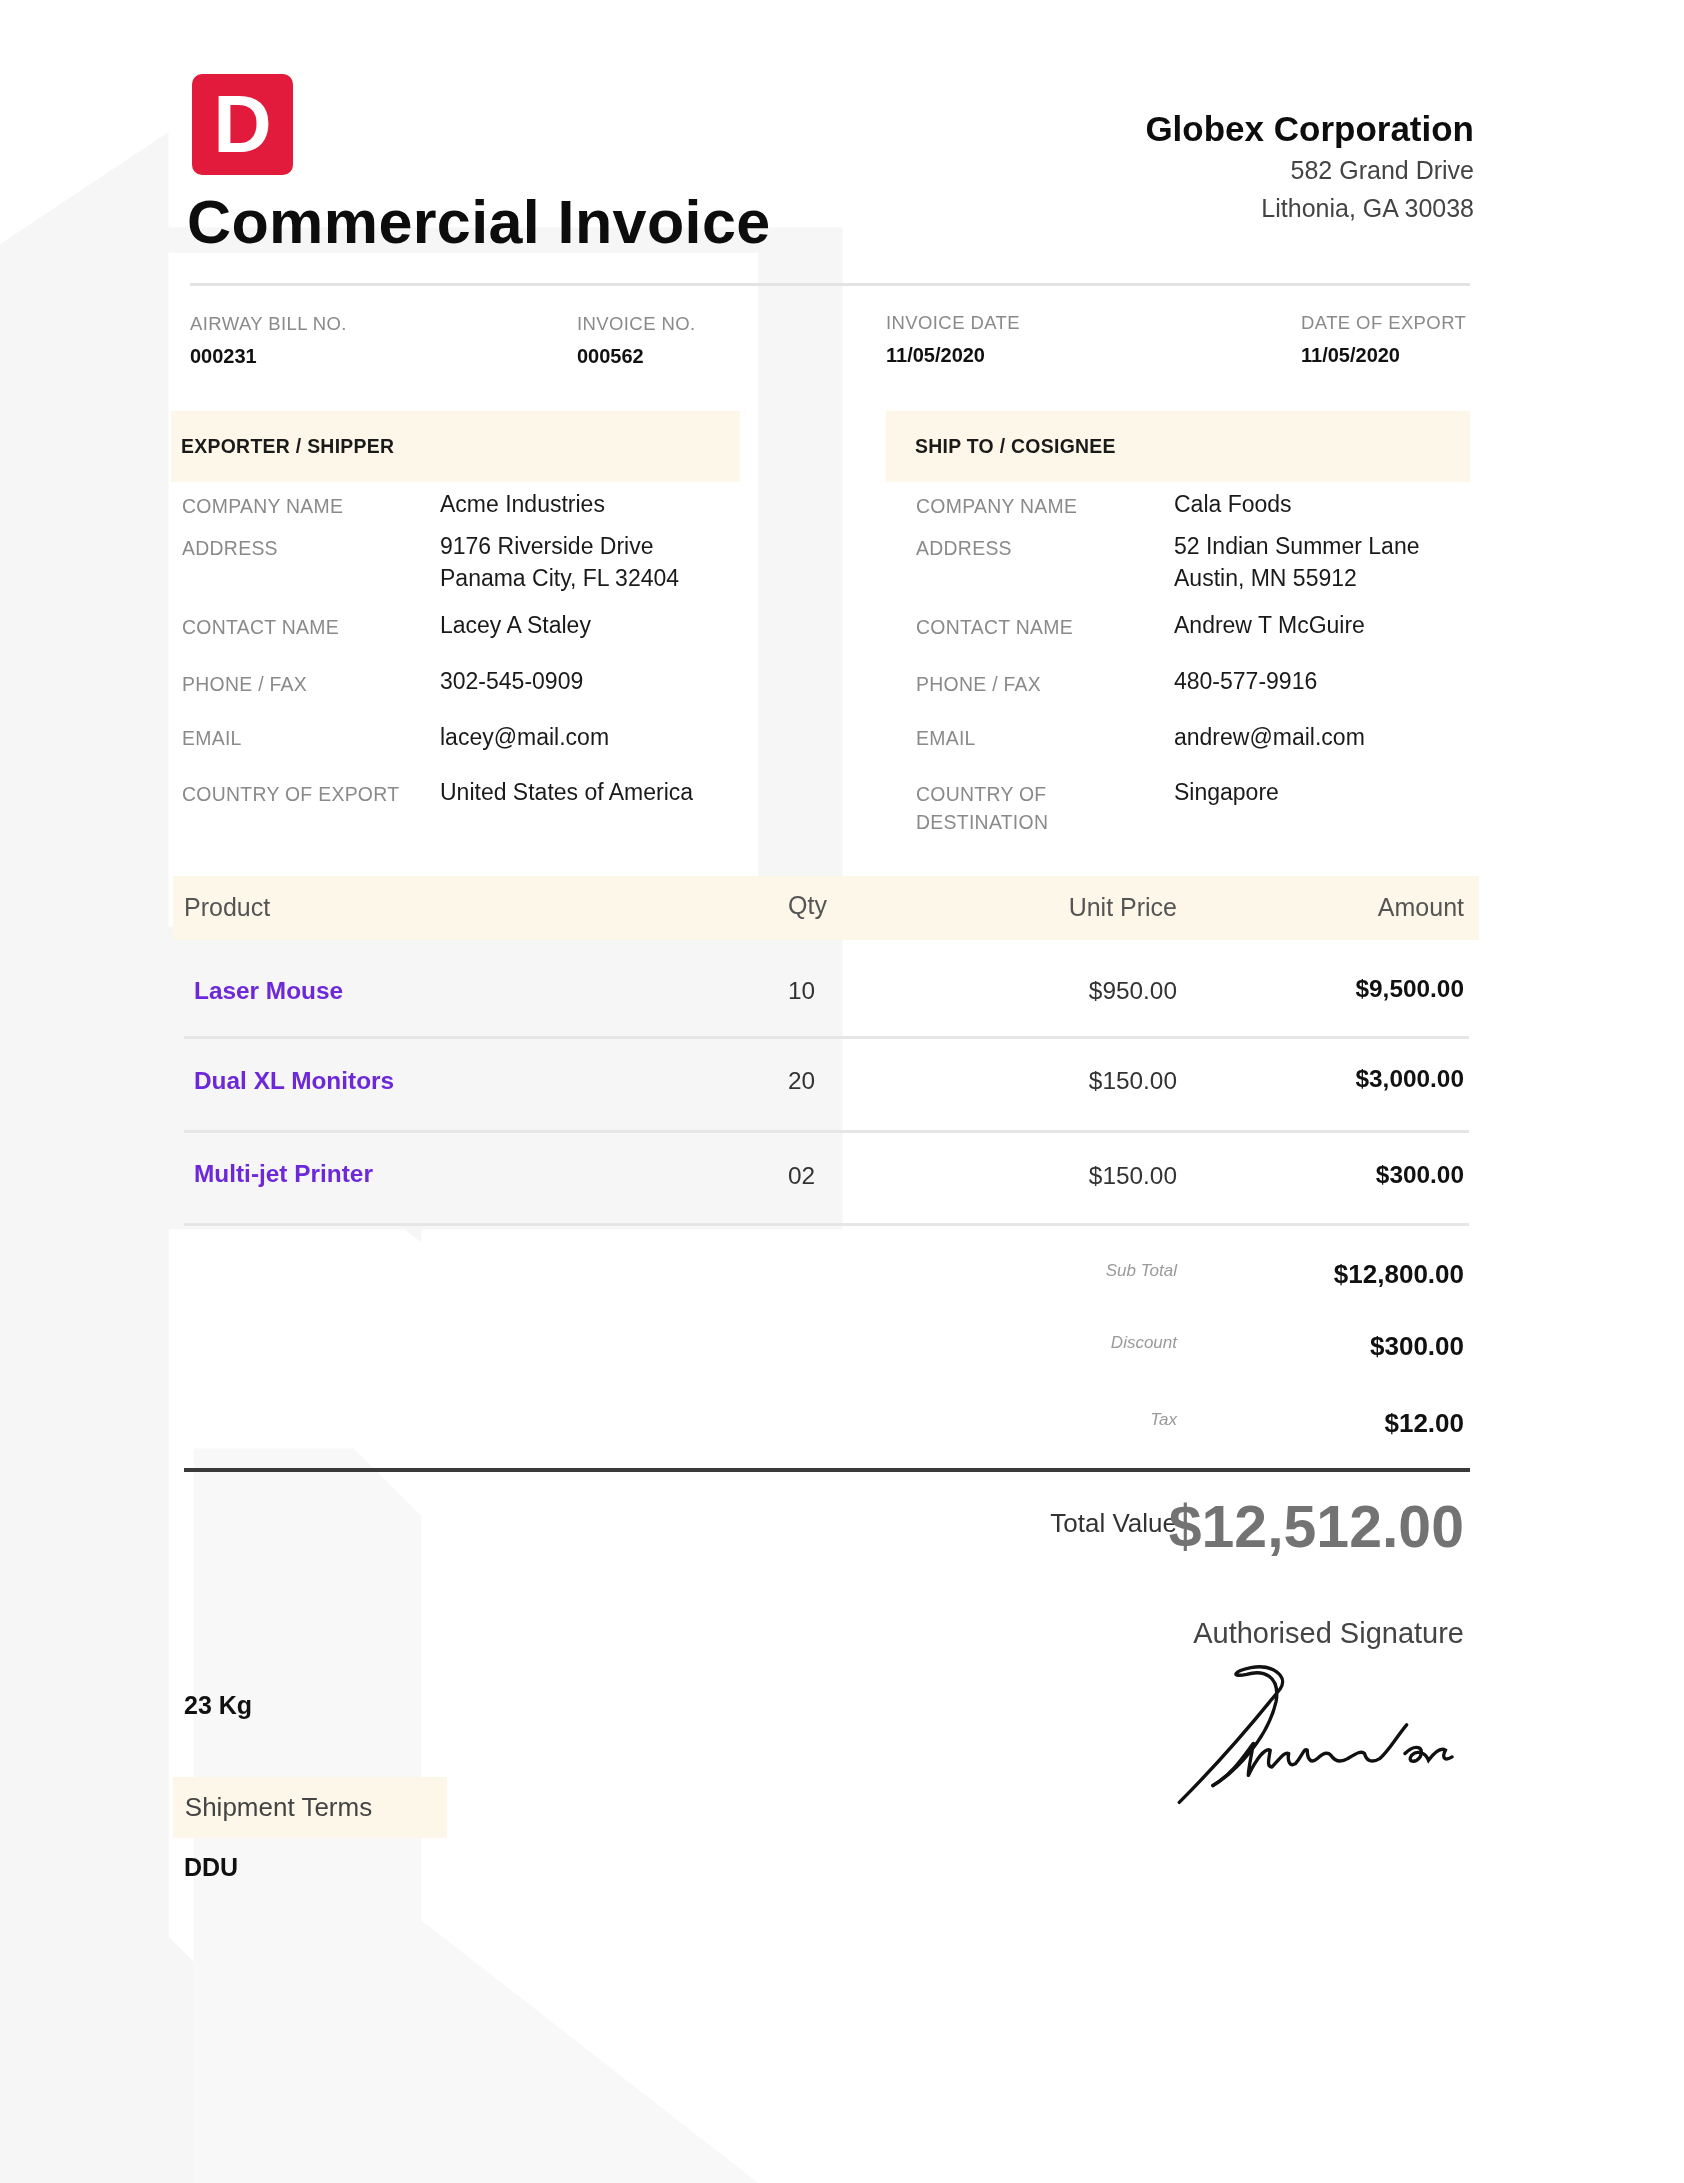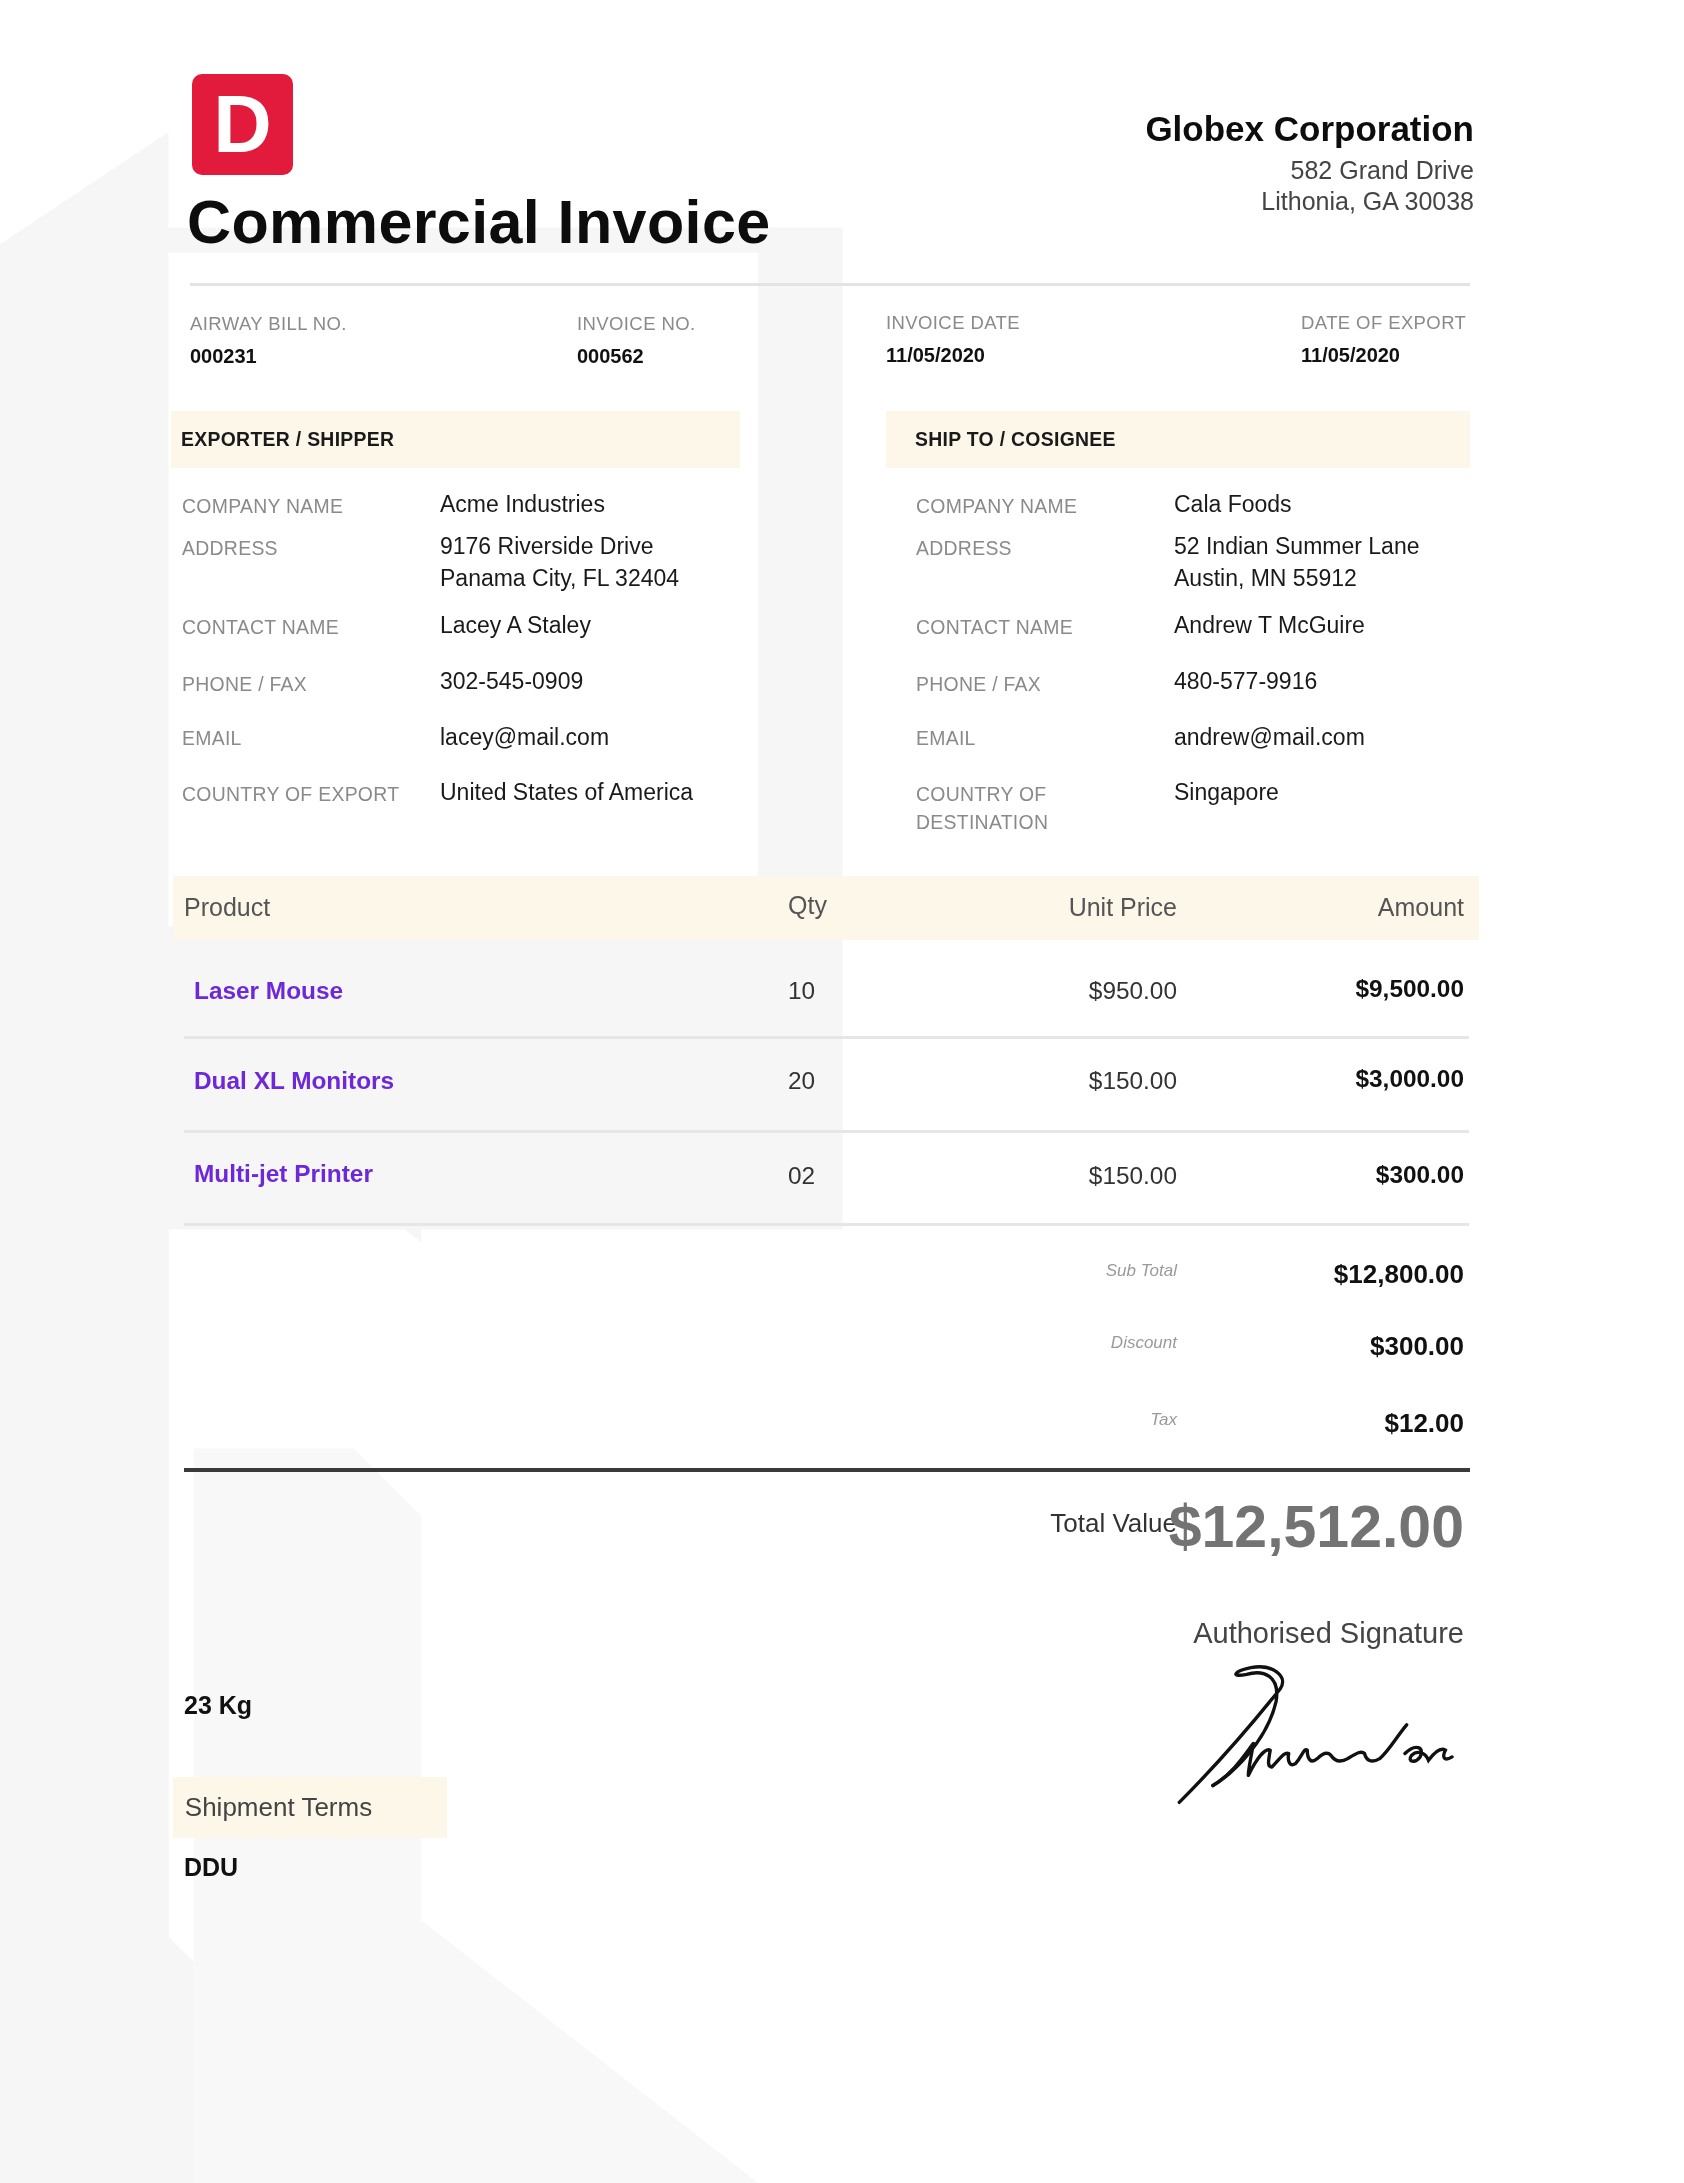--- a/index.html
+++ b/index.html
@@ -22,21 +22,21 @@
 
     .hr-top { left: 190px; top: 283px; width: 1280px; height: 2.5px; background: #e3e3e3; }
 
     
     .meta { top: 313px; }
     .meta-label { font-size: 18.5px; color: #8a8a8a; letter-spacing: 0.4px; text-transform: uppercase; white-space: nowrap; }
     .meta-value { font-size: 20px; color: #111; font-weight: 700; margin-top: 10px; white-space: nowrap; }
 
     
     .band { background: #fdf7ea; }
-    .sec-band { top: 411px; height: 57px; display: flex; align-items: center; }
+    .sec-band { top: 411px; height: 71px; display: flex; align-items: center; }
     .sec-band span { font-size: 19.4px; font-weight: 700; color: #1a1a1a; letter-spacing: 0.3px; padding-left: 10px; white-space: nowrap; }
 
     .field-label { font-size: 19.4px; color: #8a8a8a; letter-spacing: 0.3px; text-transform: uppercase; line-height: 28px; white-space: nowrap; }
     .field-value { font-size: 23px; color: #1a1a1a; line-height: 31px; white-space: nowrap; }
 
     
     .tbl-head { left: 173px; top: 876px; width: 1306px; height: 64px; }
     .th { font-size: 25px; color: #555; white-space: nowrap; top: 893px; }
     .td { font-size: 24.4px; color: #333; white-space: nowrap; }
     .td-product { font-weight: 700; color: #6d28d9; margin-left: 10px; }
@@ -76,21 +76,21 @@
 <div class="page">
 
   <div class="abs logo">
     <span>D</span>
   </div>
   <div class="abs doc-title">Commercial Invoice</div>
 
   <div class="abs company">
     <div class="company-name">Globex Corporation</div>
     <div class="company-addr">582 Grand Drive</div>
-    <div class="company-addr" style="margin-top:0">Lithonia, GA 30038</div>
+    <div class="company-addr" style="margin-top:7px">Lithonia, GA 30038</div>
   </div>
 
   <div class="abs hr-top"></div>
 
   <div class="abs meta" style="left:190px">
     <div class="meta-label">AIRWAY BILL NO.</div>
     <div class="meta-value">000231</div>
   </div>
   <div class="abs meta" style="left:577px">
     <div class="meta-label">INVOICE NO.</div>

